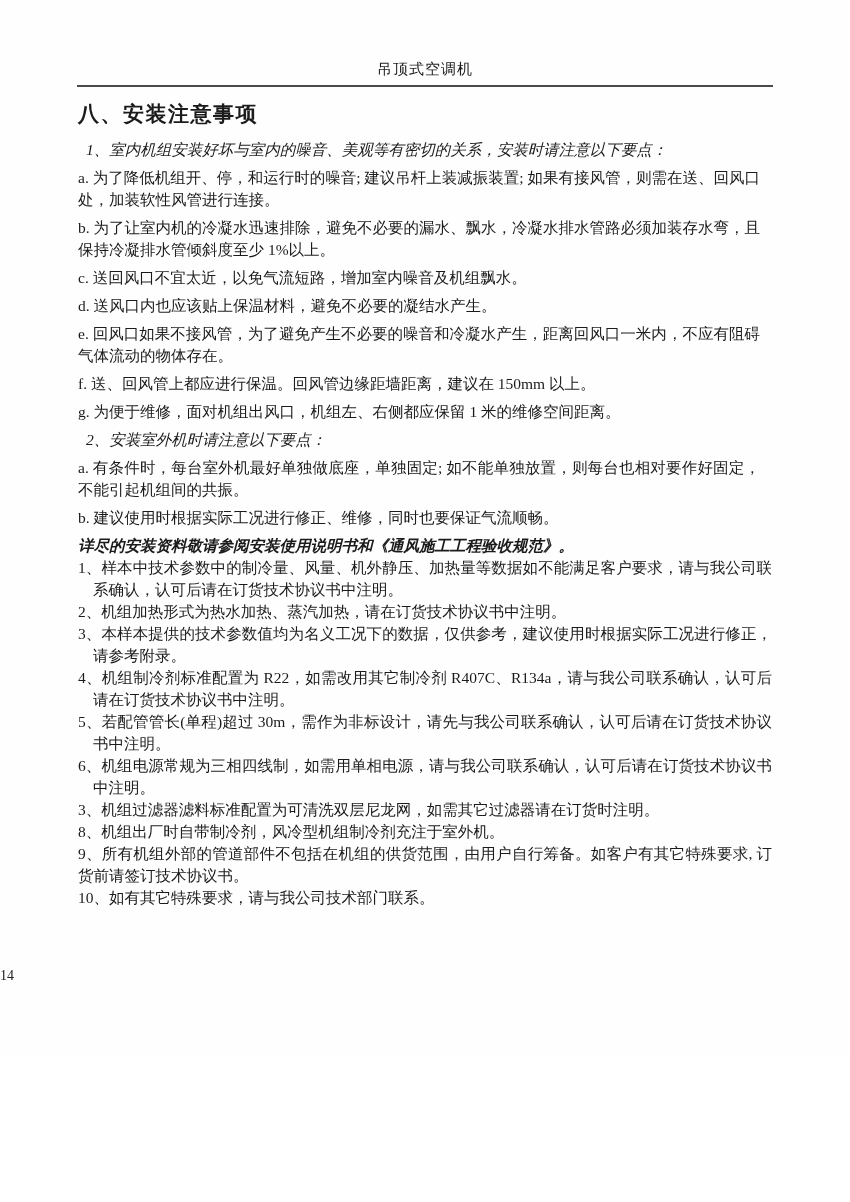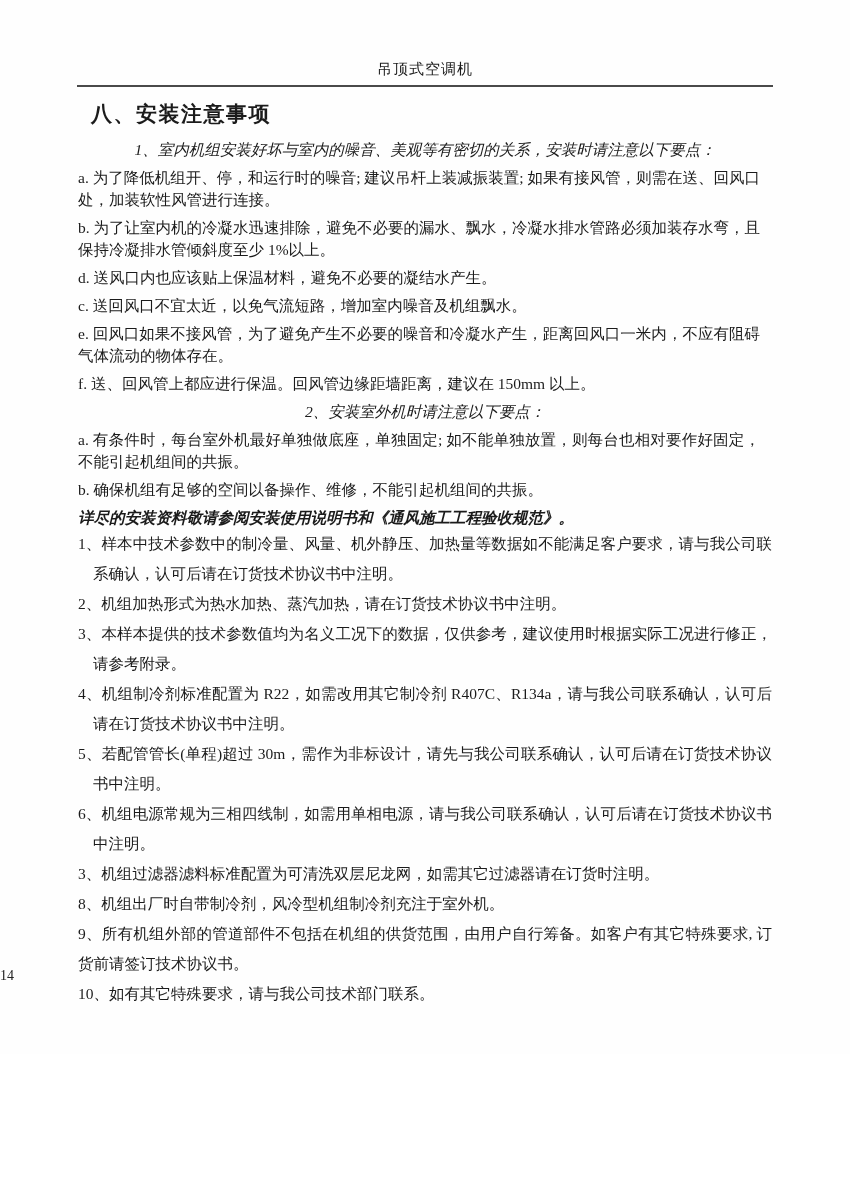--- a/index.html
+++ b/index.html
@@ -31,53 +31,52 @@
     border-top: 2px solid #4a4a4a;
     height: 0;
   }
   .content {
     margin: 0 78px;
   }
   .section-title {
     font-size: 21px;
     font-weight: bold;
     letter-spacing: 1.5px;
-    margin: 15px 0 12px 13px;
+    margin: 15px 0 12px 0;
     line-height: 1.2;
   }
   .section-title.order {
     font-size: 20px;
     margin: 32px 0 18px 0;
   }
   .intro-line {
     font-style: italic;
     font-size: 15.5px;
     line-height: 22px;
-    margin: 0 0 6px 0;
-    text-align: center;
+    margin: 0 0 6px 8px;
   }
   .body-para {
     font-size: 15.5px;
     line-height: 22px;
     margin: 0 12px 6px 0;
     text-align: justify;
   }
   .note-line {
     font-size: 15.5px;
     font-weight: bold;
     font-style: italic;
     line-height: 22px;
     margin: 6px 0 0 0;
   }
   .order-list {
     margin: 0;
   }
   .order-item {
     font-size: 15.5px;
-    line-height: 30px;
+    line-height: 22px;
     margin: 0;
     text-align: justify;
     padding-left: 15px;
     text-indent: -15px;
   }
   .order-item.no-hang {
     padding-left: 0;
     text-indent: 0;
   }
   .page-number {
@@ -100,29 +99,30 @@
   </div>
 
   <div class="content">
 
     <div class="section-title">八、安装注意事项</div>
 
     <p class="intro-line">1、室内机组安装好坏与室内的噪音、美观等有密切的关系，安装时请注意以下要点：</p>
 
     <p class="body-para">a. 为了降低机组开、停，和运行时的噪音; 建议吊杆上装减振装置; 如果有接风管，则需在送、回风口处，加装软性风管进行连接。</p>
     <p class="body-para">b. 为了让室内机的冷凝水迅速排除，避免不必要的漏水、飘水，冷凝水排水管路必须加装存水弯，且保持冷凝排水管倾斜度至少 1%以上。</p>
+    <p class="body-para">c. 送回风口不宜太近，以免气流短路，增加室内噪音及机组飘水。</p>
     <p class="body-para">d. 送风口内也应该贴上保温材料，避免不必要的凝结水产生。</p>
-    <p class="body-para">c. 送回风口不宜太近，以免气流短路，增加室内噪音及机组飘水。</p>
     <p class="body-para">e. 回风口如果不接风管，为了避免产生不必要的噪音和冷凝水产生，距离回风口一米内，不应有阻碍气体流动的物体存在。</p>
     <p class="body-para">f. 送、回风管上都应进行保温。回风管边缘距墙距离，建议在 150mm 以上。</p>
+    <p class="body-para">g. 为便于维修，面对机组出风口，机组左、右侧都应保留 1 米的维修空间距离。</p>
 
     <p class="intro-line">2、安装室外机时请注意以下要点：</p>
 
     <p class="body-para">a. 有条件时，每台室外机最好单独做底座，单独固定; 如不能单独放置，则每台也相对要作好固定，不能引起机组间的共振。</p>
-    <p class="body-para">b. 确保机组有足够的空间以备操作、维修，不能引起机组间的共振。</p>
+    <p class="body-para">b. 建议使用时根据实际工况进行修正、维修，同时也要保证气流顺畅。</p>
 
     <p class="note-line">详尽的安装资料敬请参阅安装使用说明书和《通风施工工程验收规范》。</p>
 
 
     <div class="order-list">
       <p class="order-item">1、样本中技术参数中的制冷量、风量、机外静压、加热量等数据如不能满足客户要求，请与我公司联系确认，认可后请在订货技术协议书中注明。</p>
       <p class="order-item">2、机组加热形式为热水加热、蒸汽加热，请在订货技术协议书中注明。</p>
       <p class="order-item">3、本样本提供的技术参数值均为名义工况下的数据，仅供参考，建议使用时根据实际工况进行修正，请参考附录。</p>
       <p class="order-item">4、机组制冷剂标准配置为 R22，如需改用其它制冷剂 R407C、R134a，请与我公司联系确认，认可后请在订货技术协议书中注明。</p>
       <p class="order-item">5、若配管管长(单程)超过 30m，需作为非标设计，请先与我公司联系确认，认可后请在订货技术协议书中注明。</p>

